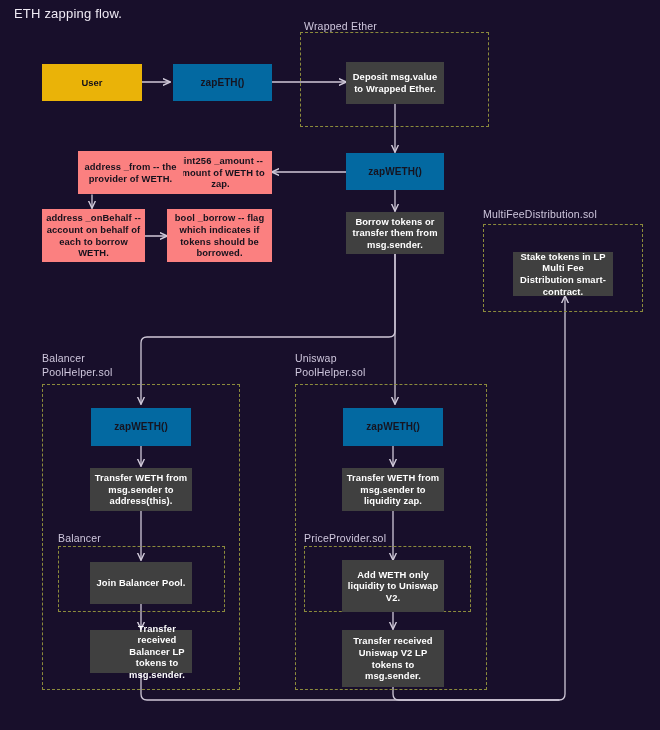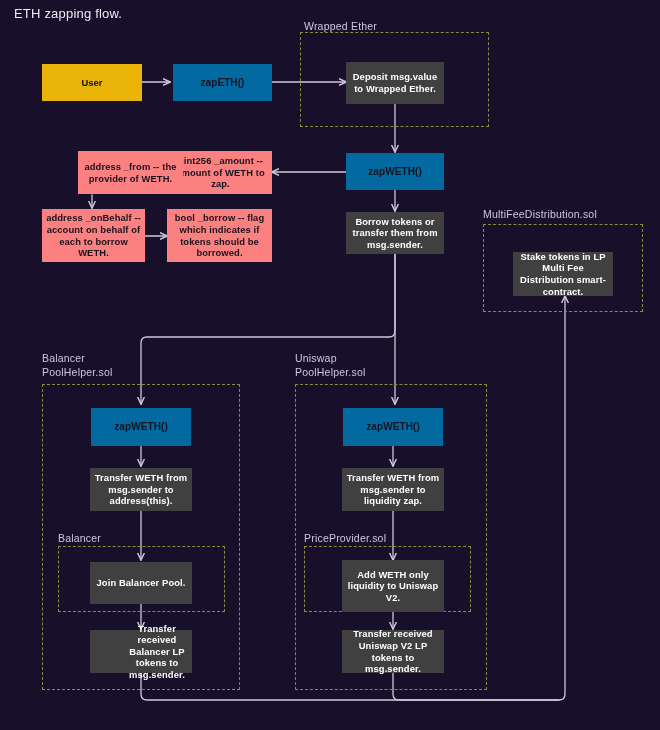--- a/index.html
+++ b/index.html
@@ -170,15 +170,15 @@
   <div class="node purple" style="left:90px; top:562px; width:102px; height:42px;">Join Balancer Pool.</div>
 
   <div class="node purple" style="left:90px; top:630px; width:102px; height:43px;padding-left:36px;">Transfer received Balancer LP tokens to msg.sender.</div>
 
   <div class="node lime" style="left:343px; top:408px; width:100px; height:38px;">zapWETH()</div>
 
   <div class="node purple" style="left:342px; top:468px; width:102px; height:43px;">Transfer WETH from msg.sender to liquidity zap.</div>
 
   <div class="node purple" style="left:342px; top:560px; width:102px; height:52px;">Add WETH only liquidity to Uniswap V2.</div>
 
-  <div class="node purple" style="left:342px; top:630px; width:102px; height:43px;">Transfer received Uniswap V2 LP tokens to msg.sender.</div>
+  <div class="node purple" style="left:342px; top:630px; width:102px; height:57px;">Transfer received Uniswap V2 LP tokens to msg.sender.</div>
 
 </div>
 
 </body></html>

